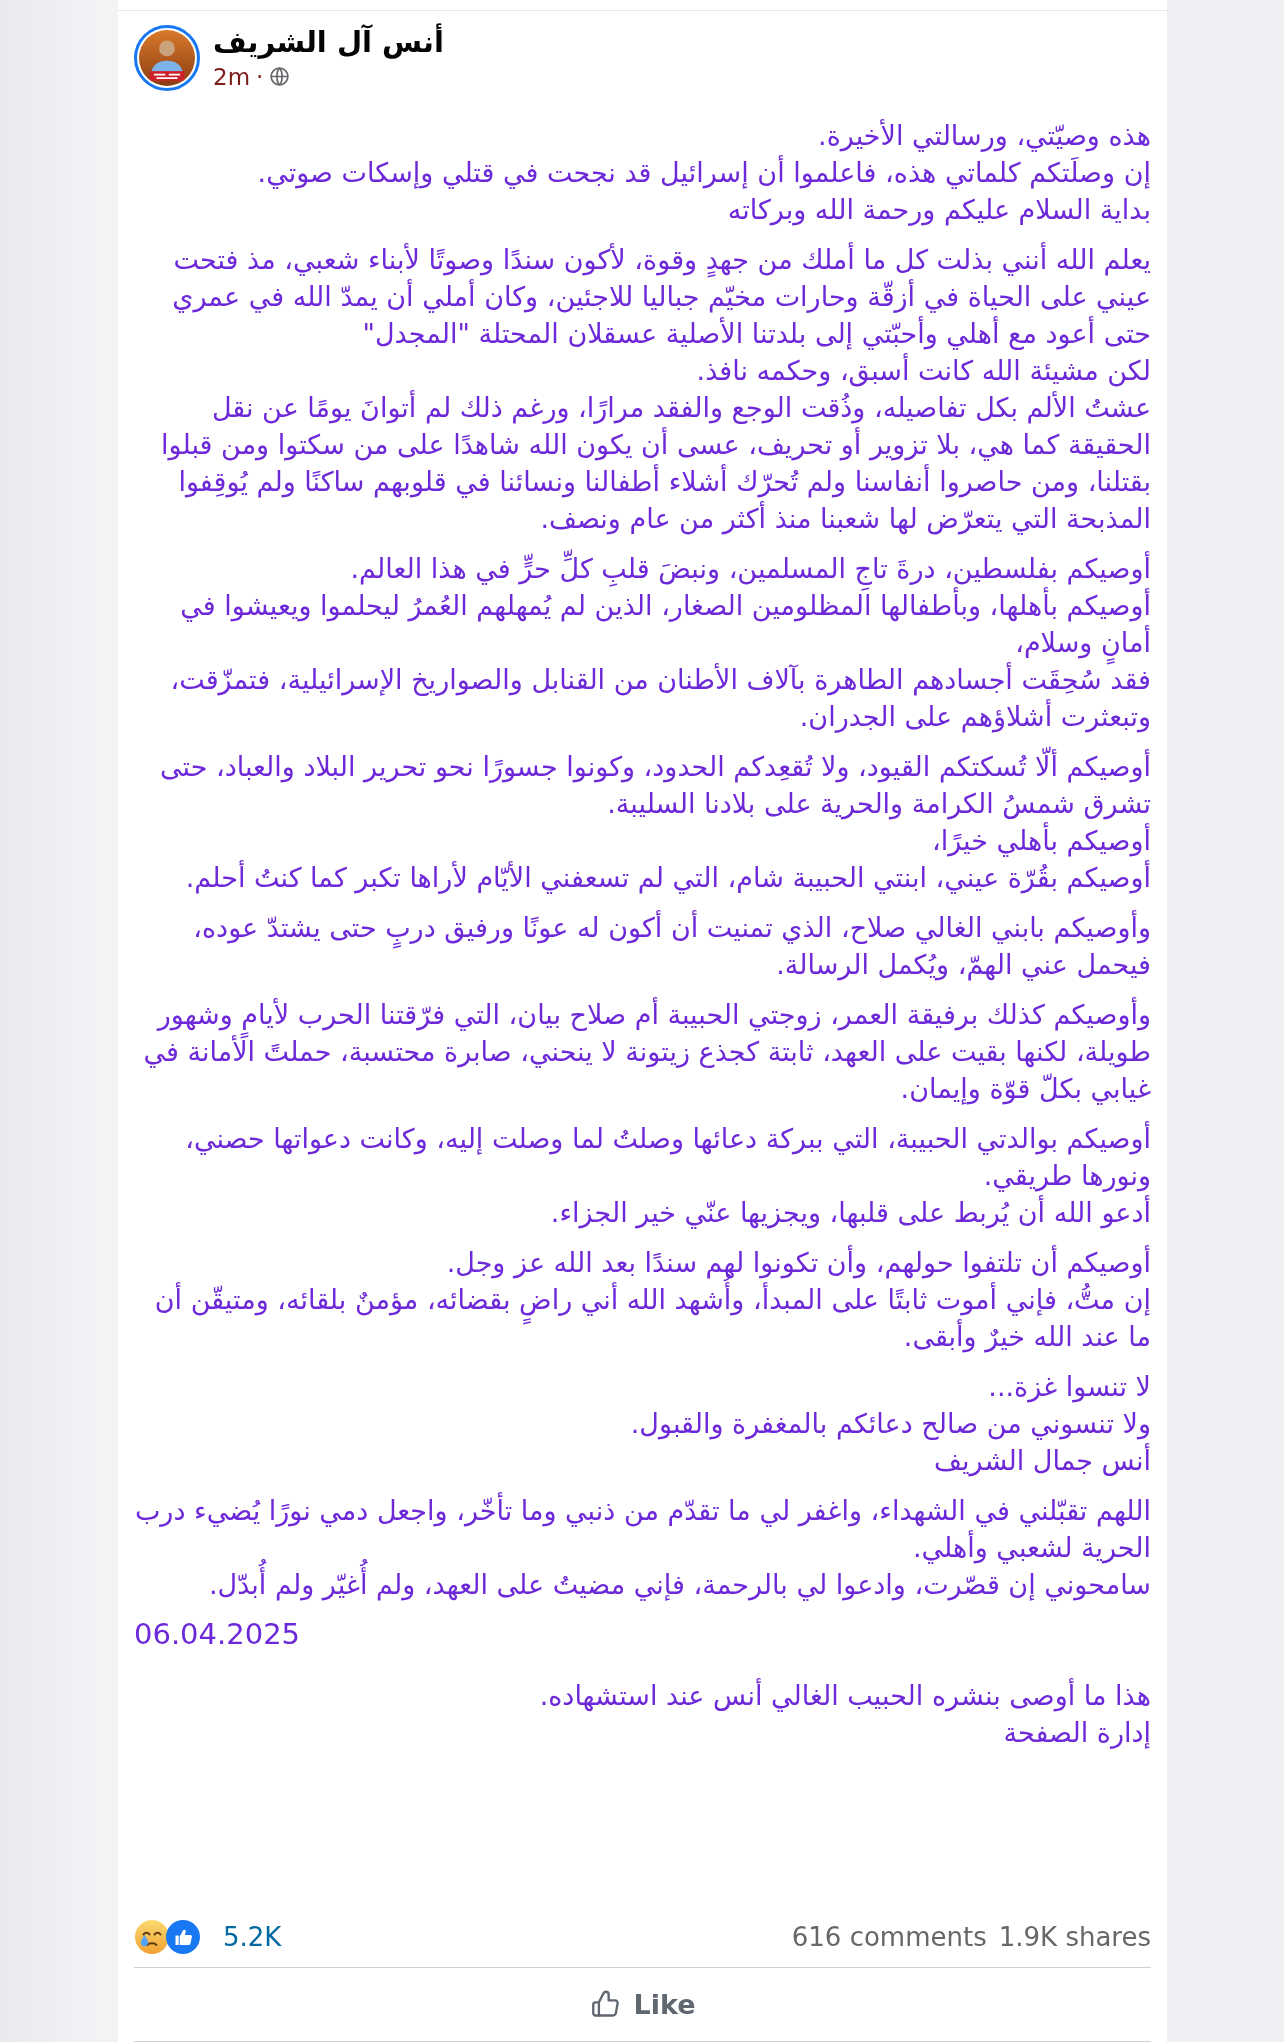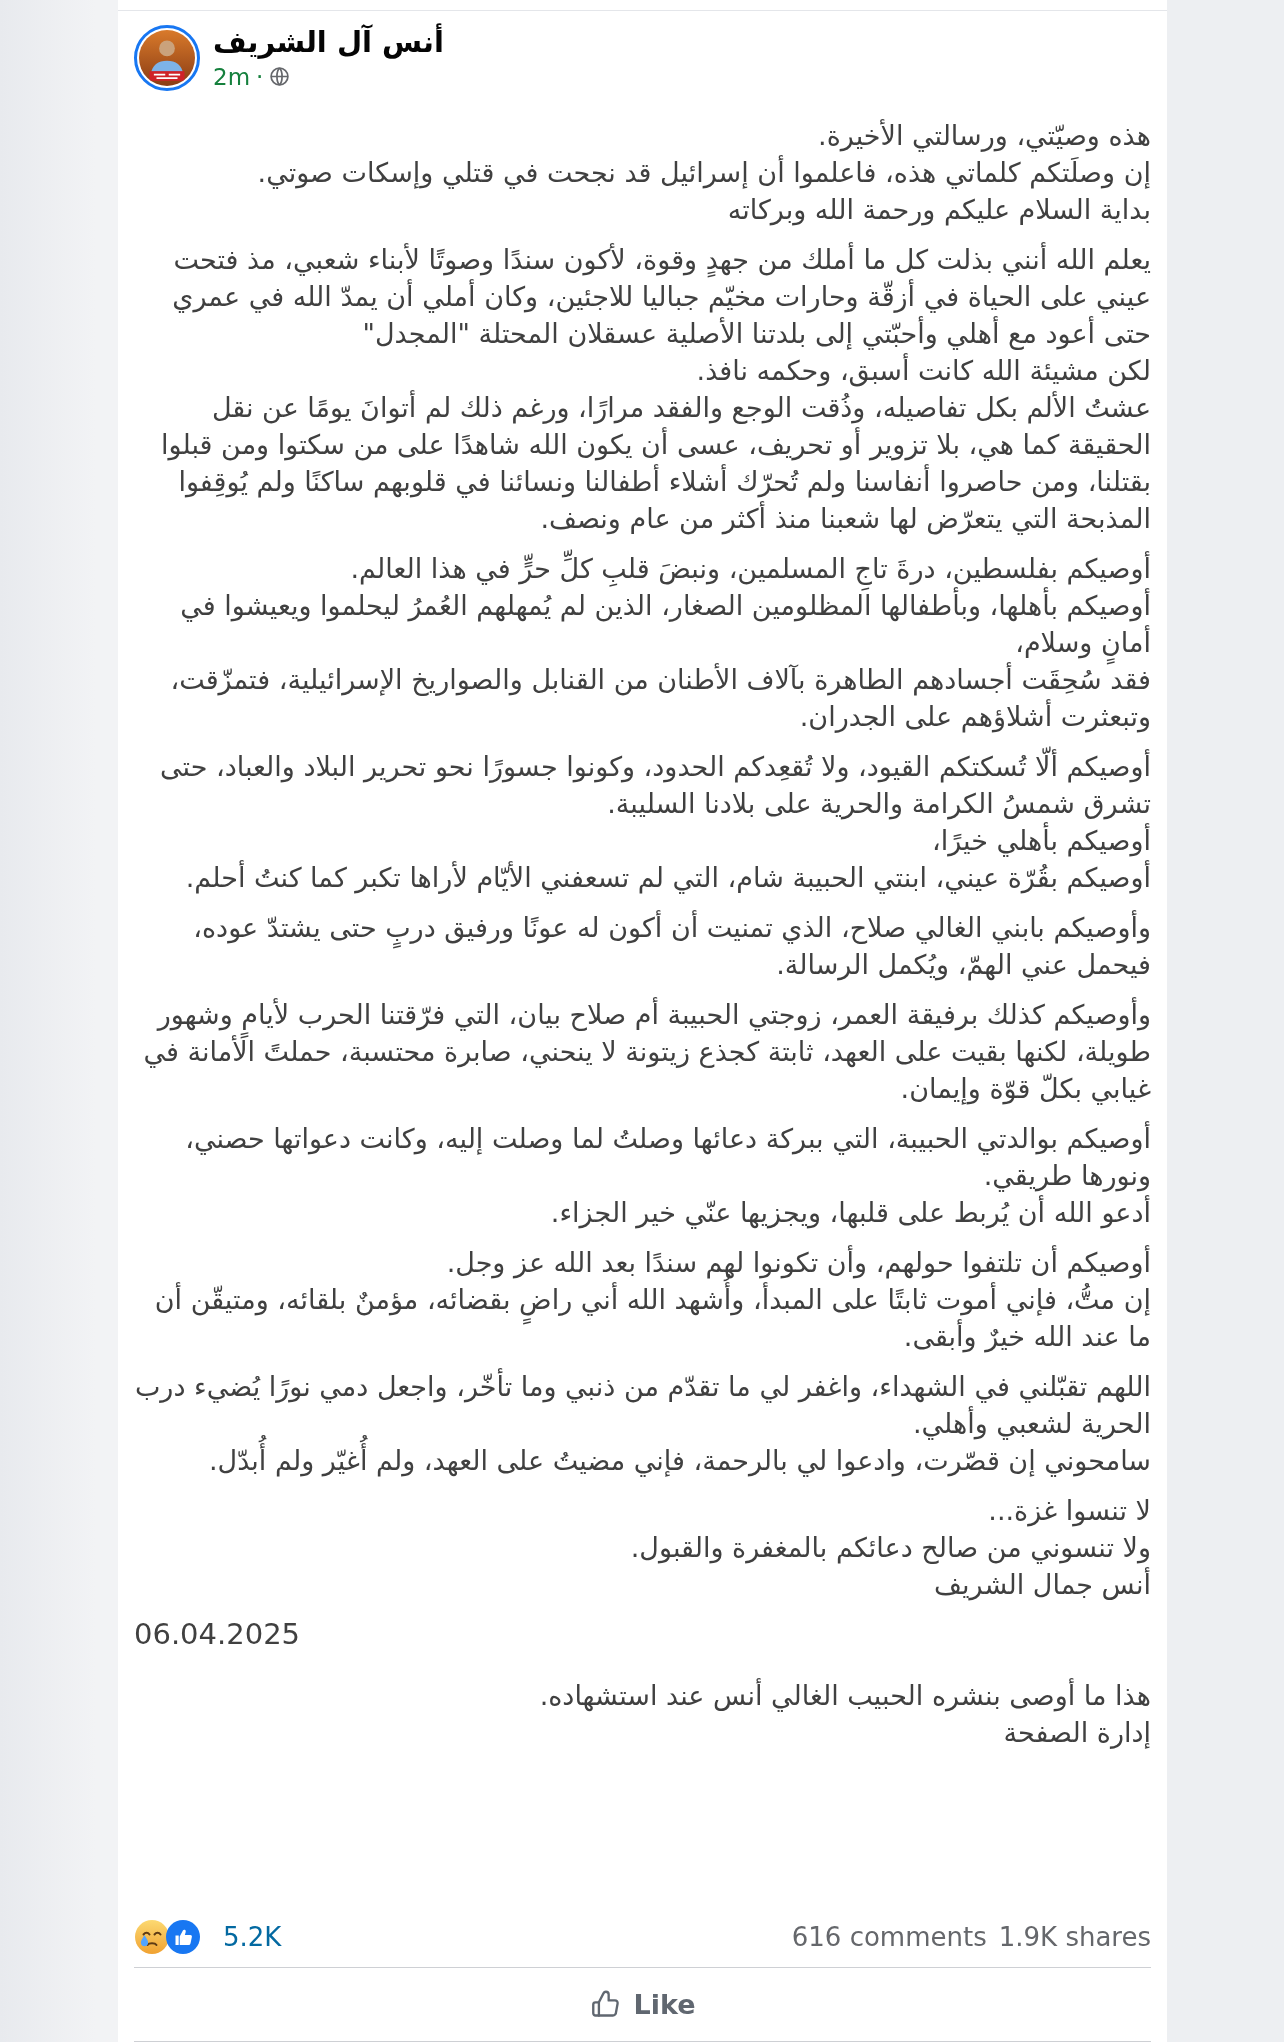--- a/index.html
+++ b/index.html
@@ -60,30 +60,30 @@
   .author{
     font-size:29px;
     font-weight:700;
     color:#050505;
     line-height:1.15;
     cursor:pointer;
   }
   .meta{
     display:flex;
     align-items:center;
-    color:#15803d;
+    color:#7f1d1d;
     font-size:23px;
     margin-top:4px;
     gap:6px;
   }
   .meta .globe svg{display:block;width:21px;height:21px;}
   
   .post-body{
     padding:20px 16px 4px 16px;
-    color:#404040;
+    color:#6d28d9;
   }
   .para{
     margin:0 0 13px 0;
     font-size:27px;
     line-height:37px;
     direction:rtl;
     text-align:right;
     white-space:pre-line;
     unicode-bidi:plaintext;
   }
@@ -207,25 +207,25 @@
 فقد سُحِقَت أجسادهم الطاهرة بآلاف الأطنان من القنابل والصواريخ الإسرائيلية، فتمزّقت، وتبعثرت أشلاؤهم على الجدران.</p>
         <p class="para" dir="rtl">أوصيكم ألّا تُسكتكم القيود، ولا تُقعِدكم الحدود، وكونوا جسورًا نحو تحرير البلاد والعباد، حتى تشرق شمسُ الكرامة والحرية على بلادنا السليبة.
 أوصيكم بأهلي خيرًا،
 أوصيكم بقُرّة عيني، ابنتي الحبيبة شام، التي لم تسعفني الأيّام لأراها تكبر كما كنتُ أحلم.</p>
         <p class="para" dir="rtl">وأوصيكم بابني الغالي صلاح، الذي تمنيت أن أكون له عونًا ورفيق دربٍ حتى يشتدّ عوده، فيحمل عني الهمّ، ويُكمل الرسالة.</p>
         <p class="para" dir="rtl">وأوصيكم كذلك برفيقة العمر، زوجتي الحبيبة أم صلاح بيان، التي فرّقتنا الحرب لأيامٍ وشهور طويلة، لكنها بقيت على العهد، ثابتة كجذع زيتونة لا ينحني، صابرة محتسبة، حملتً الأمانة في غيابي بكلّ قوّة وإيمان.</p>
         <p class="para" dir="rtl">أوصيكم بوالدتي الحبيبة، التي ببركة دعائها وصلتُ لما وصلت إليه، وكانت دعواتها حصني، ونورها طريقي.
 أدعو الله أن يُربط على قلبها، ويجزيها عنّي خير الجزاء.</p>
         <p class="para" dir="rtl">أوصيكم أن تلتفوا حولهم، وأن تكونوا لهم سندًا بعد الله عز وجل.
 إن متُّ، فإني أموت ثابتًا على المبدأ، وأُشهد الله أني راضٍ بقضائه، مؤمنٌ بلقائه، ومتيقّن أن ما عند الله خيرٌ وأبقى.</p>
-        <p class="para" dir="rtl">اللهم تقبّلني في الشهداء، واغفر لي ما تقدّم من ذنبي وما تأخّر، واجعل دمي نورًا يُضيء درب الحرية لشعبي وأهلي.
-سامحوني إن قصّرت، وادعوا لي بالرحمة، فإني مضيتُ على العهد، ولم أُغيّر ولم أُبدّل.</p>
         <p class="para" dir="rtl">لا تنسوا غزة...
 ولا تنسوني من صالح دعائكم بالمغفرة والقبول.
 أنس جمال الشريف</p>
+        <p class="para" dir="rtl">اللهم تقبّلني في الشهداء، واغفر لي ما تقدّم من ذنبي وما تأخّر، واجعل دمي نورًا يُضيء درب الحرية لشعبي وأهلي.
+سامحوني إن قصّرت، وادعوا لي بالرحمة، فإني مضيتُ على العهد، ولم أُغيّر ولم أُبدّل.</p>
         <p class="para ltr" dir="ltr">06.04.2025</p>
         <p class="para" dir="rtl">هذا ما أوصى بنشره الحبيب الغالي أنس عند استشهاده.
 إدارة الصفحة</p>
       </div>
 
     <div class="engagement">
       <div class="reactions">
         <span class="rx rx-cry">
           <svg viewBox="0 0 36 36" aria-hidden="true">
             <defs>

